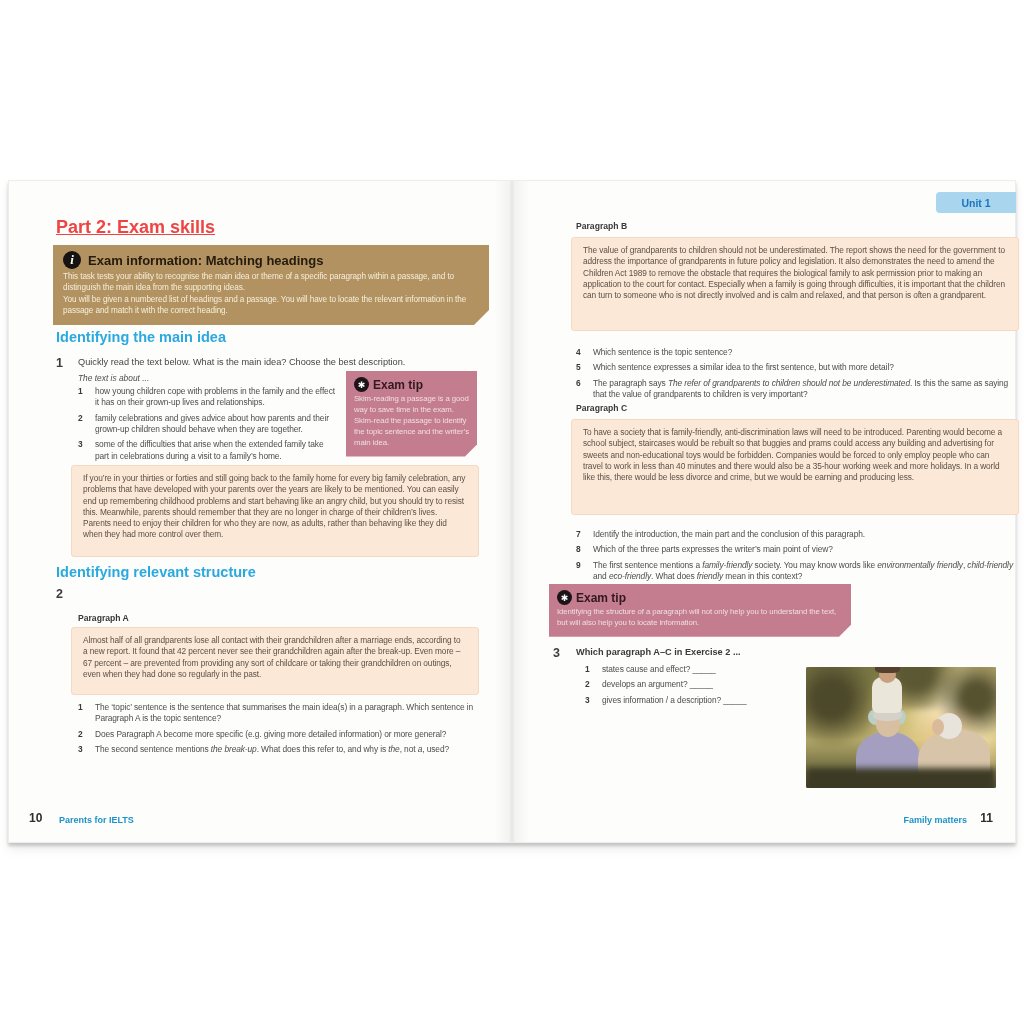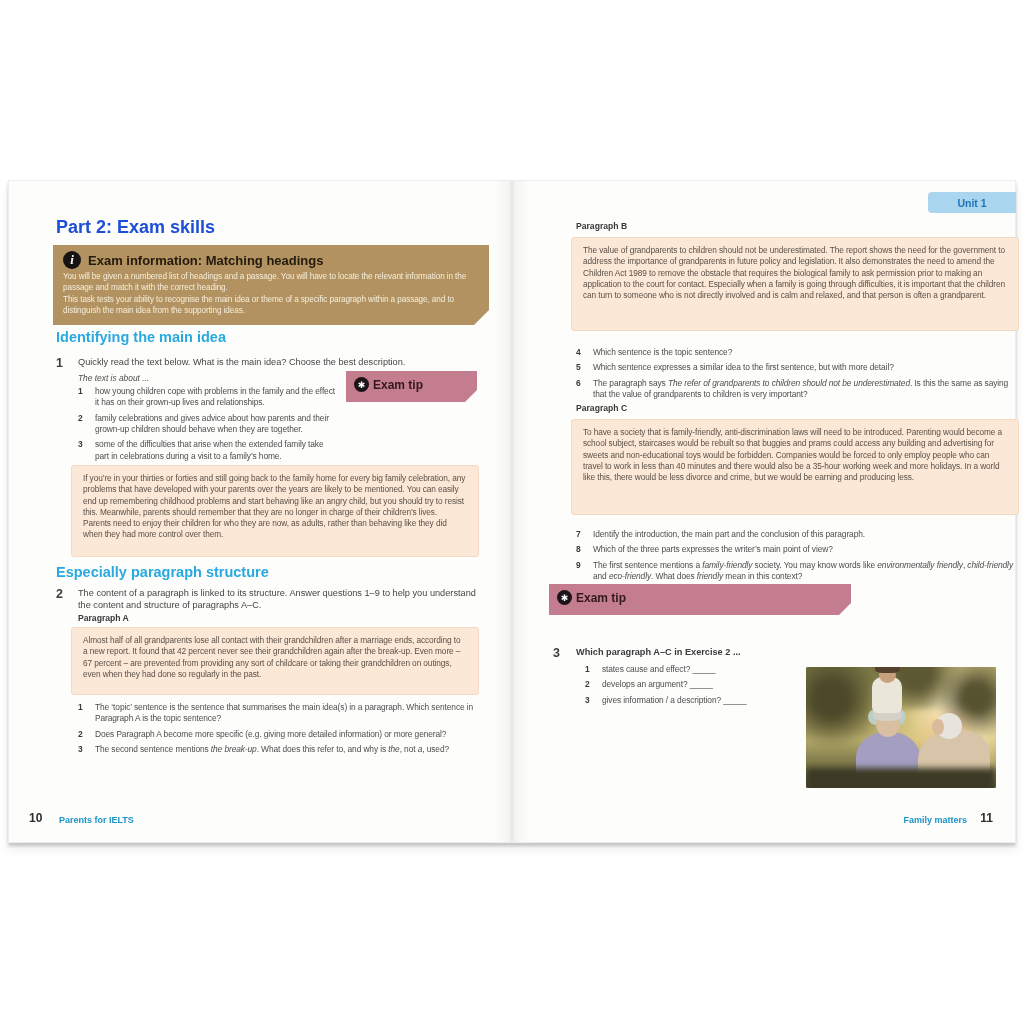--- a/index.html
+++ b/index.html
@@ -8,21 +8,21 @@
   .spread{position:absolute;left:8px;top:180px;width:1008px;height:663px;
     background:#fdfdfc;border:1px solid #ededeb;box-sizing:border-box;
     box-shadow:0 3px 3px rgba(0,0,0,0.18),0 7px 10px rgba(0,0,0,0.07);}
   .gutter{position:absolute;left:50%;top:0;bottom:0;width:36px;margin-left:-18px;
     background:linear-gradient(to right,rgba(0,0,0,0) 0%,rgba(0,0,0,0.04) 42%,rgba(0,0,0,0.09) 50%,rgba(0,0,0,0.04) 58%,rgba(0,0,0,0) 100%);}
   .abs{position:absolute;}
   p{margin:0;}
   em{font-style:italic;}
 
   
-  .part-heading{left:47px;top:36px;font-size:18px;font-weight:bold;color:#1d4ed8;margin:0;}
+  .part-heading{left:47px;top:36px;font-size:18px;font-weight:bold;color:#ef4444;margin:0;text-decoration:underline;}
   .sec-heading{font-size:14.5px;font-weight:bold;color:#29a9e0;margin:0;}
 
   
   .info-box{left:44px;top:64px;width:436px;background:#b29260;color:#f6eedb;
     padding:6px 10px 8px 10px;box-sizing:border-box;
     clip-path:polygon(0 0,100% 0,100% calc(100% - 15px),calc(100% - 15px) 100%,0 100%);}
   .info-head{display:flex;align-items:center;gap:7px;margin-bottom:2px;}
   .info-icon{display:inline-flex;width:18px;height:18px;border-radius:50%;background:#161310;
     color:#ffffff;align-items:center;justify-content:center;
     font-family:"Liberation Serif",serif;font-style:italic;font-weight:bold;font-size:13px;flex:0 0 auto;}
@@ -53,21 +53,21 @@
   .passage{background:#fce8d6;border:1px solid #f6d9c3;border-radius:3px;
     padding:7px 11px;box-sizing:border-box;font-size:8.3px;line-height:1.36;
     color:#5a5148;letter-spacing:-0.1px;}
   .para-label{font-size:8.6px;font-weight:bold;color:#383838;}
 
   
   .pg-num{font-size:12px;font-weight:bold;color:#2e2e2e;}
   .foot-title{font-size:9px;font-weight:bold;color:#1b93c8;}
 
   
-  .unit-tab{right:-1px;top:11px;width:88px;height:21px;background:#a9d5ee;
+  .unit-tab{right:-1px;top:11px;width:80px;height:21px;background:#a9d5ee;
     border-radius:4px 0 0 4px;display:flex;align-items:center;justify-content:center;
     font-size:10.5px;font-weight:bold;color:#1b75bc;}
 
   
   .blank{letter-spacing:0;}
 
   
   .photo{left:797px;top:486px;width:190px;height:121px;overflow:hidden;border-radius:2px;background:#7a7748;}
   .photo *{position:absolute;}
   .ph-sky{inset:0;background:
@@ -96,22 +96,22 @@
   <div class="spread">
     <div class="gutter"></div>
 
     <h1 class="abs part-heading">Part 2: Exam skills</h1>
 
     <div class="abs info-box">
       <div class="info-head">
         <span class="info-icon">i</span>
         <span class="info-title">Exam information: Matching headings</span>
       </div>
+      <p class="info-body">This task tests your ability to recognise the main idea or theme of a specific paragraph within a passage, and to distinguish the main idea from the supporting ideas.</p>
       <p class="info-body">You will be given a numbered list of headings and a passage. You will have to locate the relevant information in the passage and match it with the correct heading.</p>
-      <p class="info-body">This task tests your ability to recognise the main idea or theme of a specific paragraph within a passage, and to distinguish the main idea from the supporting ideas.</p>
     </div>
 
     <h2 class="abs sec-heading" style="left:47px;top:148px;">Identifying the main idea</h2>
 
     <div class="abs" style="left:47px;top:172px;">
       <span class="ex-num">1</span>
     </div>
     <div class="abs ex-text" style="left:69px;top:175px;width:400px;">Quickly read the text below. What is the main idea? Choose the best description.</div>
     <div class="abs lead-in" style="left:69px;top:192px;font-style:italic;">The text is about ...</div>
 
@@ -128,30 +128,30 @@
         <span class="q-num">3</span>
         <span class="q-text">some of the difficulties that arise when the extended family take part in celebrations during a visit to a family’s home.</span>
       </div>
     </div>
 
     <div class="abs tip-box tip-left">
       <div class="tip-head">
         <span class="tip-icon">✱</span>
         <span class="tip-title">Exam tip</span>
       </div>
+      <p class="tip-body">Skim-reading a passage is a good way to save time in the exam. Skim-read the passage to identify the topic sentence and the writer’s main idea.</p>
     </div>
 
     <div class="abs passage" style="left:62px;top:284px;width:408px;height:92px;">If you’re in your thirties or forties and still going back to the family home for every big family celebration, any problems that have developed with your parents over the years are likely to be mentioned. You can easily end up remembering childhood problems and start behaving like an angry child, but you should try to resist this. Meanwhile, parents should remember that they are no longer in charge of their children’s lives. Parents need to enjoy their children for who they are now, as adults, rather than behaving like they did when they had more control over them.</div>
 
-    <h2 class="abs sec-heading" style="left:47px;top:383px;">Especially paragraph structure</h2>
+    <h2 class="abs sec-heading" style="left:47px;top:383px;">Identifying relevant structure</h2>
 
     <div class="abs" style="left:47px;top:403px;">
       <span class="ex-num">2</span>
     </div>
-    <div class="abs ex-text" style="left:69px;top:406px;width:402px;">The content of a paragraph is linked to its structure. Answer questions 1–9 to help you understand the content and structure of paragraphs A–C.</div>
 
     <div class="abs para-label" style="left:69px;top:432px;">Paragraph A</div>
 
     <div class="abs passage" style="left:62px;top:446px;width:408px;height:68px;">Almost half of all grandparents lose all contact with their grandchildren after a marriage ends, according to a new report. It found that 42 percent never see their grandchildren again after the break-up. Even more – 67 percent – are prevented from providing any sort of childcare or taking their grandchildren on outings, even when they had done so regularly in the past.</div>
 
     <div class="abs" style="left:69px;top:521px;width:412px;">
       <div class="q-row">
         <span class="q-num">1</span>
         <span class="q-text"><span>The ‘topic’ sentence is the sentence that summarises the main idea(s) in a paragraph. Which sentence in Paragraph A is the topic sentence?</span></span>
       </div>
@@ -204,20 +204,21 @@
         <span class="q-num">9</span>
         <span class="q-text"><span>The first sentence mentions a </span><em>family-friendly</em><span> society. You may know words like </span><em>environmentally friendly</em><span>, </span><em>child-friendly</em><span> and </span><em>eco-friendly</em><span>. What does </span><em>friendly</em><span> mean in this context?</span></span>
       </div>
     </div>
 
     <div class="abs tip-box tip-right">
       <div class="tip-head">
         <span class="tip-icon">✱</span>
         <span class="tip-title">Exam tip</span>
       </div>
+      <p class="tip-body">Identifying the structure of a paragraph will not only help you to understand the text, but will also help you to locate information.</p>
     </div>
 
     <div class="abs" style="left:544px;top:462px;">
       <span class="ex-num">3</span>
     </div>
     <div class="abs ex-text" style="left:567px;top:465px;width:280px;font-weight:bold;color:#3a3a3a;">Which paragraph A–C in Exercise 2 ...</div>
 
     <div class="abs" style="left:576px;top:483px;width:260px;">
       <div class="q-row">
         <span class="q-num">1</span>

